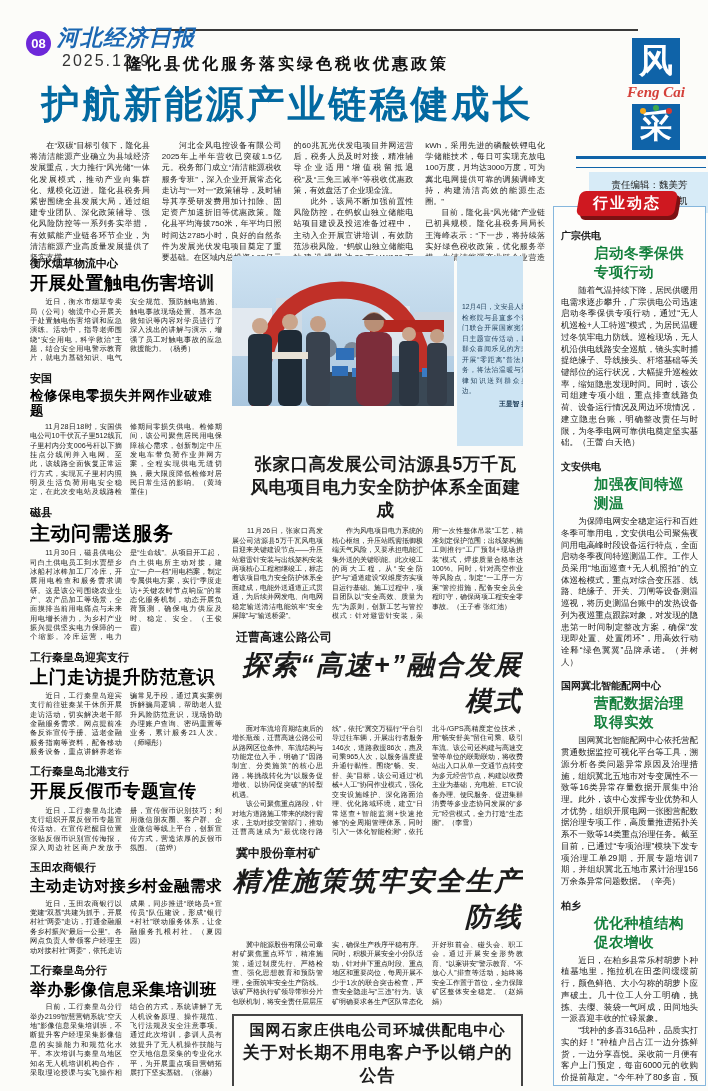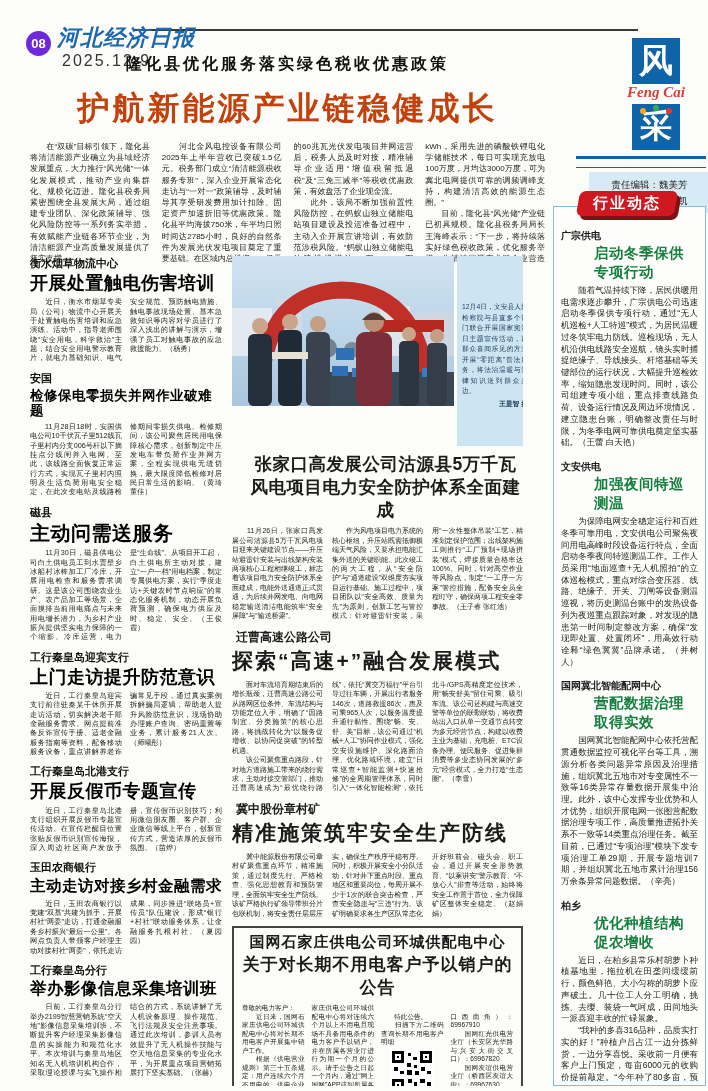--- a/index.html
+++ b/index.html
@@ -23,42 +23,42 @@
   .logo-script{position:absolute;left:600px;top:84px;width:112px;text-align:center;color:#d4403a;
     font-family:"Liberation Serif","DejaVu Serif",serif;font-style:italic;font-weight:bold;font-size:15px;white-space:nowrap;}
   .logo-underline{position:absolute;left:576px;top:156px;width:130px;height:8px;
     border-top:3px solid #0f63a8;border-bottom:1px solid #0f63a8;}
   .editors{position:absolute;left:589px;top:172px;width:117px;background:#d7ebf7;padding:5px 2px;
     font-size:9.5px;line-height:1.65;text-align:center;color:#222;}
 
   
   .lead{position:absolute;left:30px;top:54px;width:515px;}
   .lead-kicker{text-align:center;font-size:16px;font-weight:bold;letter-spacing:3px;color:#111;}
-  .lead-hl{text-align:center;font-size:32px;font-weight:900;letter-spacing:3px;color:#c2410c;margin-top:12px;
+  .lead-hl{text-align:center;font-size:38px;font-weight:900;letter-spacing:3px;color:#0369a1;margin-top:4px;
     font-family:"Liberation Sans","DejaVu Sans",sans-serif;}
   .lead-body{margin-top:10px;column-count:4;column-gap:12px;font-size:8px;line-height:1.4;text-align:justify;
     white-space:pre-line;height:126px;overflow:hidden;}
 
   
   .col-wrap{position:absolute;overflow:hidden;}
   .art{margin-bottom:8px;}
   .kicker{font-size:11px;font-weight:bold;color:#111;margin-bottom:2px;}
   .hl{font-weight:900;line-height:1.12;color:#000;margin-bottom:4px;letter-spacing:.5px;}
-  .hl14{font-size:13.5px;}.hl16{font-size:15.5px;}.hl17{font-size:16.5px;font-family:Liberation Serif, serif;}.hl18{font-size:18px;}.hl20{font-size:20px;}
+  .hl14{font-size:13.5px;}.hl16{font-size:15.5px;}.hl17{font-size:16.5px;}.hl18{font-size:18px;}.hl20{font-size:20px;}
   .body2{column-count:2;column-gap:8px;font-size:7.2px;line-height:1.3;text-align:justify;white-space:pre-line;}
   .body3{column-count:3;column-gap:9px;font-size:7px;line-height:1.35;text-align:justify;white-space:pre-line;}
 
   
   .photo-row{display:flex;gap:3px;margin-bottom:7px;}
   .photo-frame{width:222px;height:150px;overflow:hidden;flex:none;}
   .caption-box{width:66px;height:138px;background:#cde4f3;padding:46px 5px 6px 5px;flex:none;
     font-size:6.8px;line-height:1.55;text-align:justify;color:#24425c;}
   .caption-credit{display:block;text-align:right;font-weight:bold;margin-top:2px;}
   .mid-hl1{text-align:center;font-size:17.5px;font-weight:900;line-height:1.3;white-space:pre-line;margin-bottom:5px;letter-spacing:.5px;margin-left:16px;}
-  .mid-hl2{text-align:left;font-size:21px;font-weight:900;letter-spacing:2px;margin:1px 0 5px 0;}
+  .mid-hl2{text-align:right;font-size:27px;font-weight:900;letter-spacing:2px;margin:1px 0 5px 0;font-style:italic;}
   .mid-kicker{font-size:12px;font-weight:bold;margin:2px 0 0 4px;}
 
   
   .notice{border:2px solid #444;padding:5px 8px 4px 8px;margin-top:2px;}
   .n-title1{text-align:center;font-size:15px;font-weight:900;letter-spacing:1px;}
   .n-title2{text-align:center;font-size:17px;font-weight:900;letter-spacing:1px;margin:1px 0 5px 0;}
   .n-cols{display:flex;gap:7px;height:122px;overflow:hidden;}
   .n-col{flex:1;font-size:6.6px;line-height:1.3;text-align:justify;white-space:pre-line;}
   .qr{display:block;margin:2px auto;}
 

